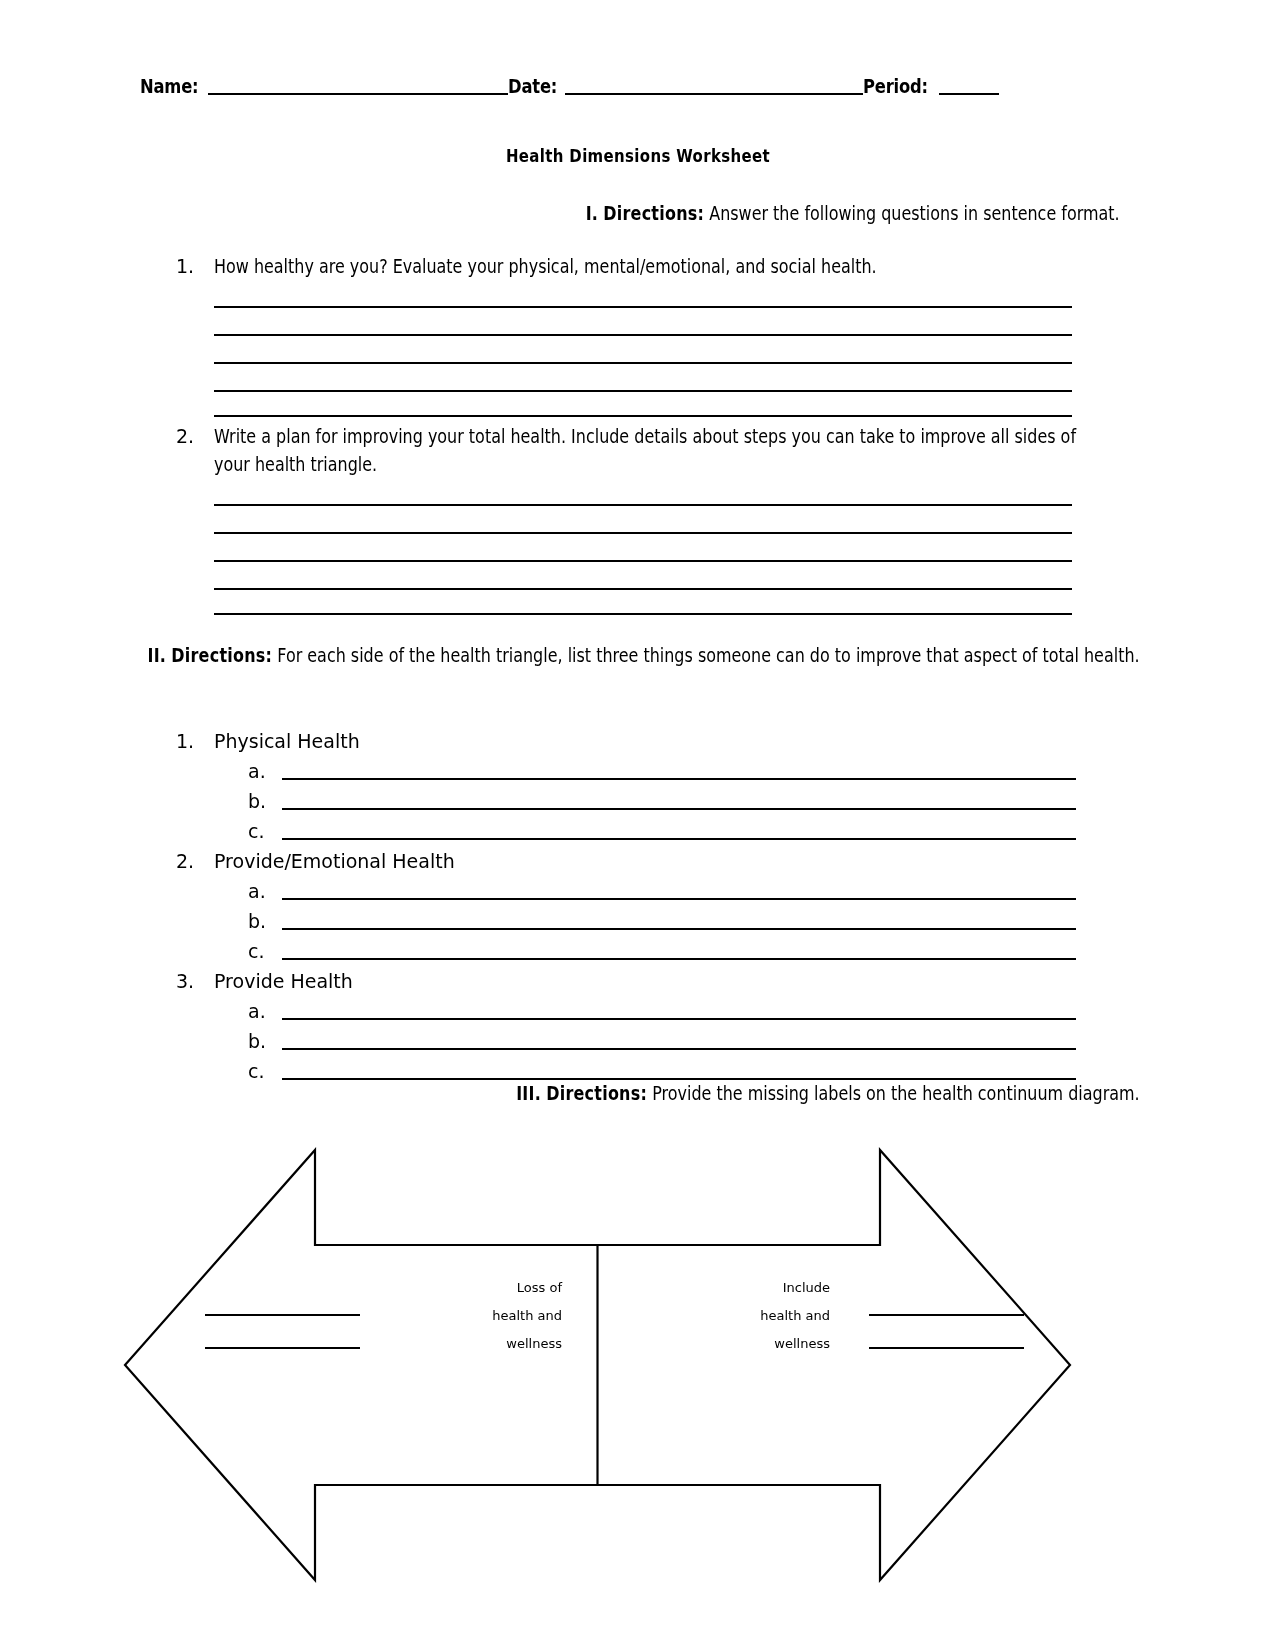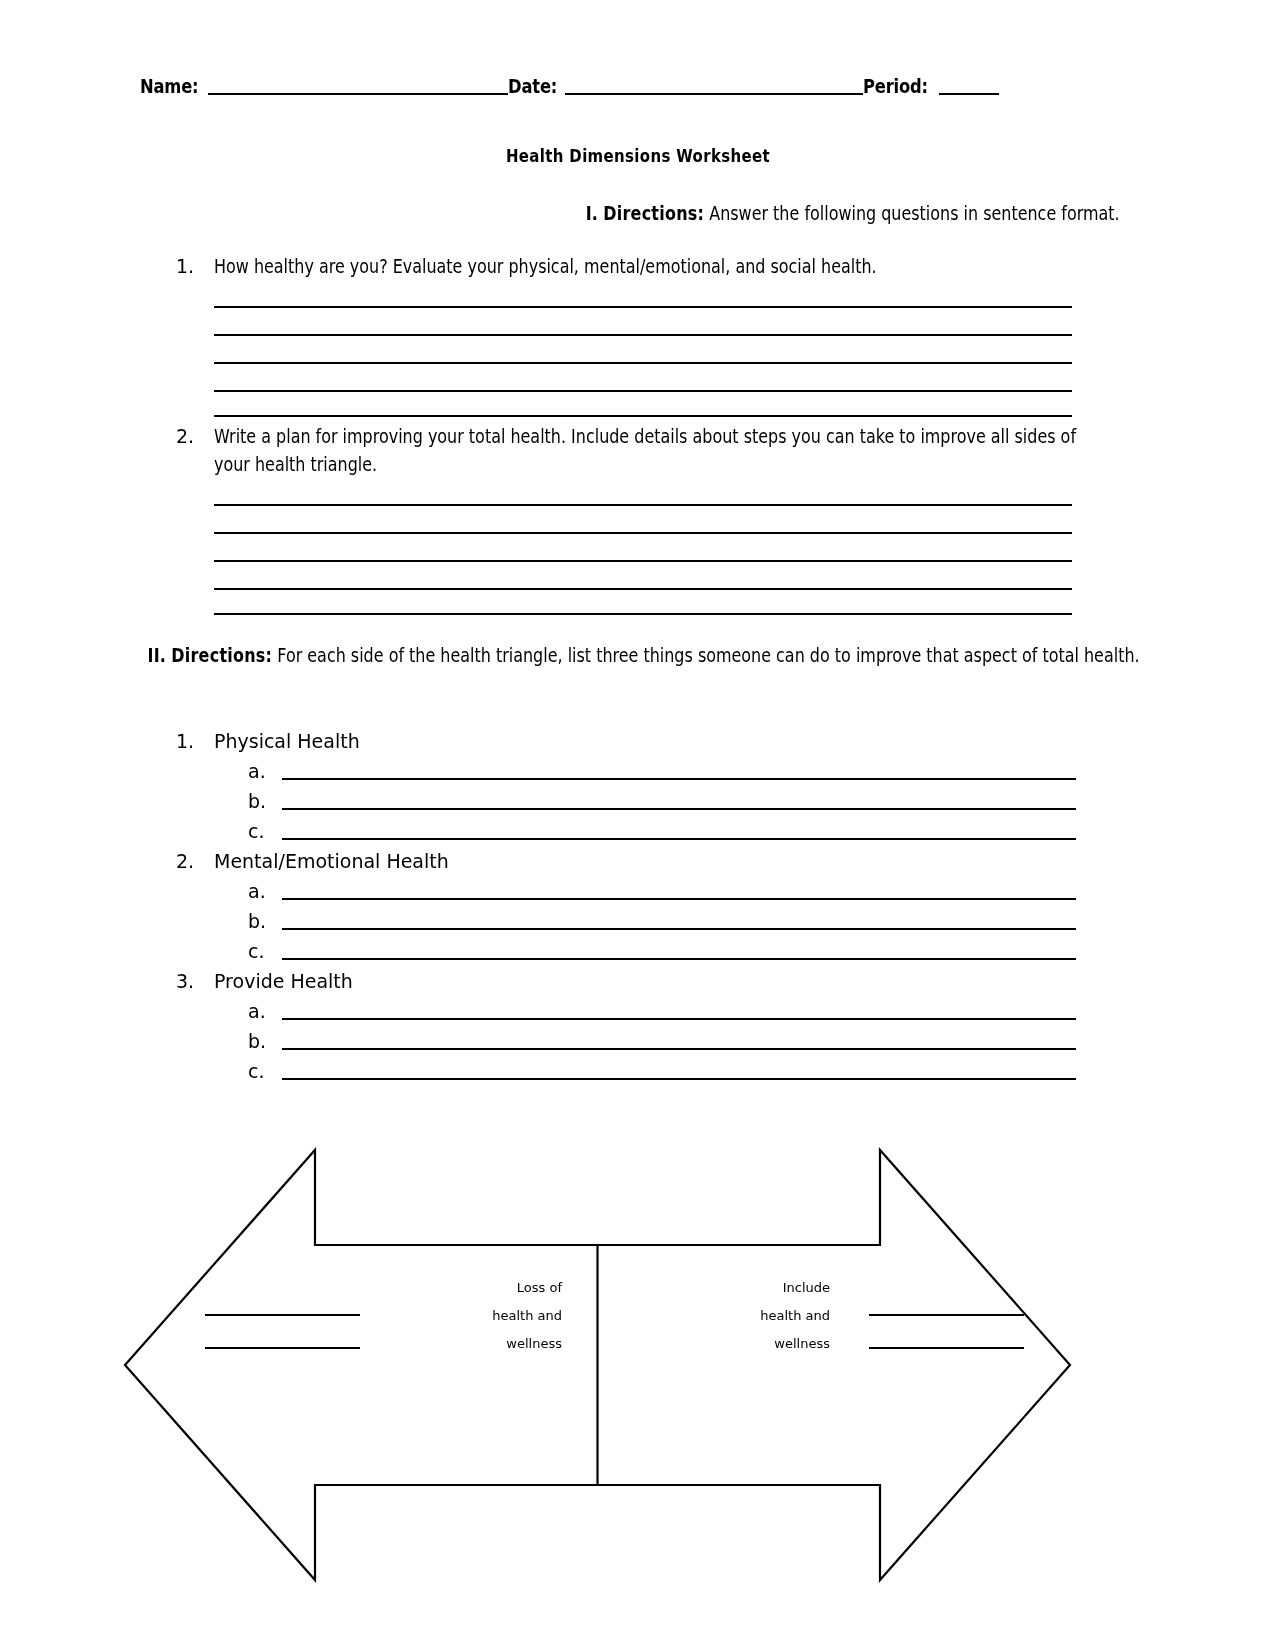--- a/index.html
+++ b/index.html
@@ -254,21 +254,21 @@
       <span class="slet">b.</span>
       <span class="sline"></span>
     </div>
     <div class="sub">
       <span class="slet">c.</span>
       <span class="sline"></span>
     </div>
 
     <div class="oitem">
       <span class="onum">2.</span>
-      <span class="olabel">Mental/Emotional Health</span>
+      <span class="olabel">Provide/Emotional Health</span>
     </div>
     <div class="sub">
       <span class="slet">a.</span>
       <span class="sline"></span>
     </div>
     <div class="sub">
       <span class="slet">b.</span>
       <span class="sline"></span>
     </div>
     <div class="sub">
@@ -288,20 +288,27 @@
       <span class="slet">b.</span>
       <span class="sline"></span>
     </div>
     <div class="sub">
       <span class="slet">c.</span>
       <span class="sline"></span>
     </div>
 
   </div>
 
+  <div class="dir" id="dir-3">
+    <span class="dir-inner">
+      <span class="rn">III.</span>
+      <span class="rn">Directions:</span>
+      <span class="body">Provide the missing labels on the health continuum diagram.</span>
+    </span>
+  </div>
 
   <div id="diagram">
     <svg width="1070" height="460" viewBox="0 0 1070 460">
 
       <polygon points="15,230 205,15 205,110 770,110 770,15 960,230 770,445 770,350 205,350 205,445" fill="#ffffff" stroke="#000000" stroke-width="2.2" stroke-linejoin="miter"></polygon>
 
       <line x1="487.5" y1="110" x2="487.5" y2="350" stroke="#000000" stroke-width="2.2"></line>
     </svg>
   </div>
 

